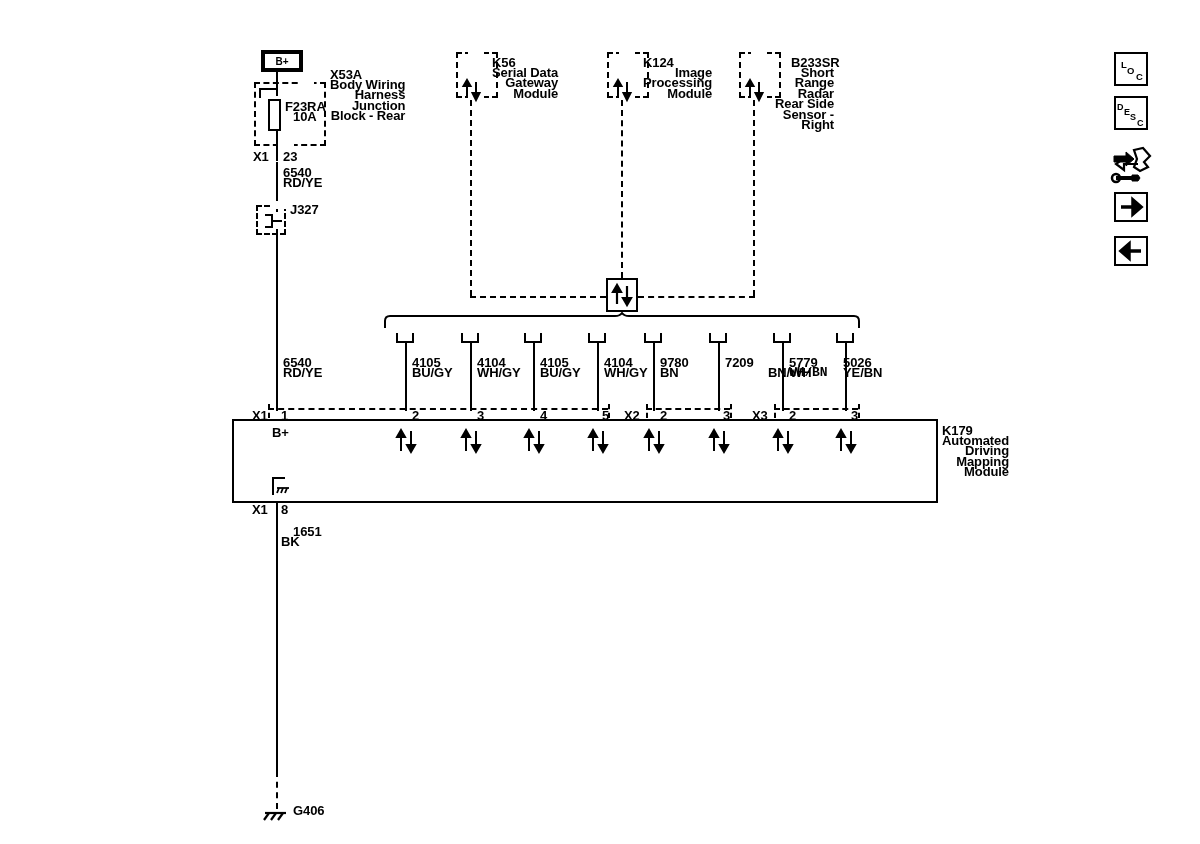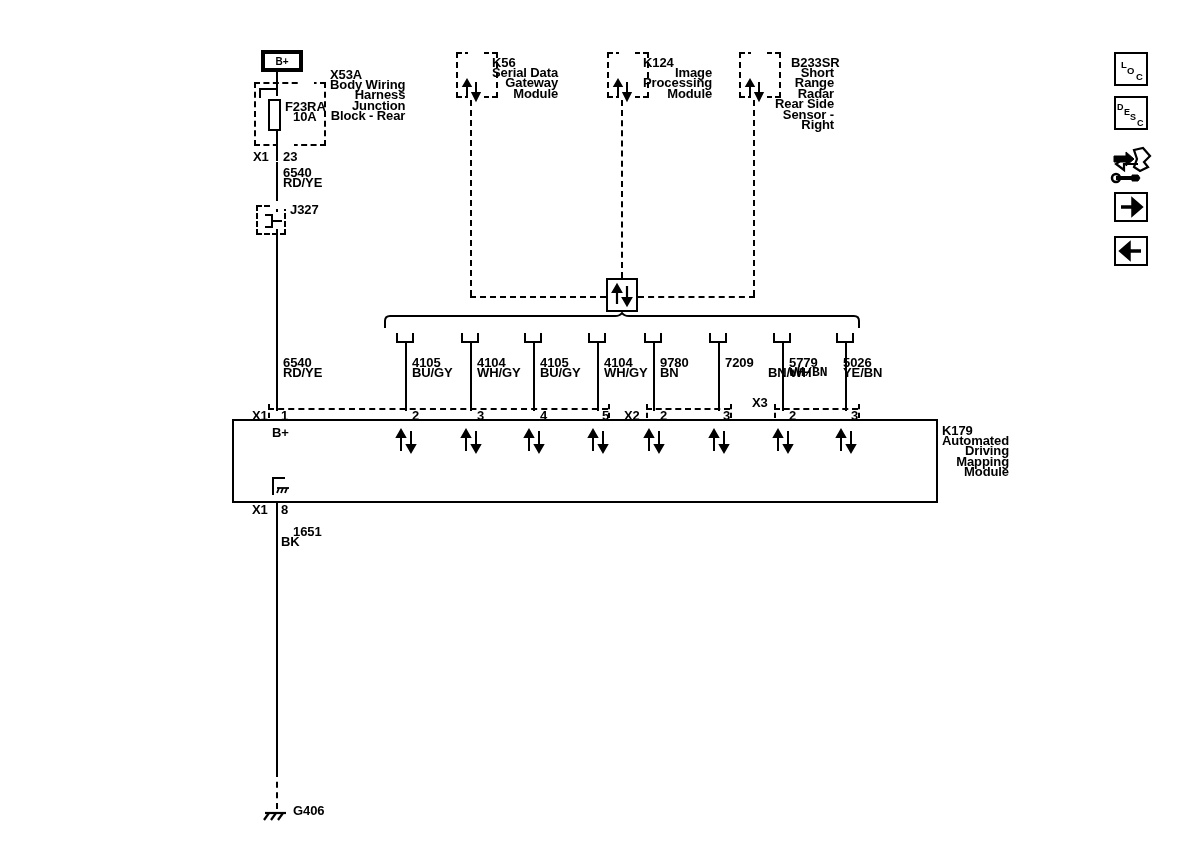--- a/index.html
+++ b/index.html
@@ -272,21 +272,21 @@
 
   <div class="vdash" style="left:268px; top:404px; height:14px;"></div>
   <div class="vdash" style="left:608px; top:404px; height:14px;"></div>
   <div class="vdash" style="left:646px; top:404px; height:14px;"></div>
   <div class="vdash" style="left:730px; top:404px; height:14px;"></div>
   <div class="vdash" style="left:774px; top:404px; height:14px;"></div>
   <div class="vdash" style="left:858px; top:404px; height:14px;"></div>
 
   <div class="lbl" style="left:252px; top:411px;">X1</div>
   <div class="lbl" style="left:624px; top:411px;">X2</div>
-  <div class="lbl" style="left:752px; top:398px;">X3</div>
+  <div class="lbl" style="left:752px; top:411px;">X3</div>
 
   <div class="lbl" style="left:281px; top:411px;">1</div>
 
   <div class="solid-box" style="left:232px; top:419px; width:706px; height:84px;"></div>
 
   <div class="lbl" style="left:272px; top:428px;">B+</div>
 
   <svg class="abs" style="left:396px; top:428px;" width="20" height="26">
     <g stroke="#000" stroke-width="2" fill="#000">
         <line x1="5" y1="23" x2="5" y2="7"></line>

